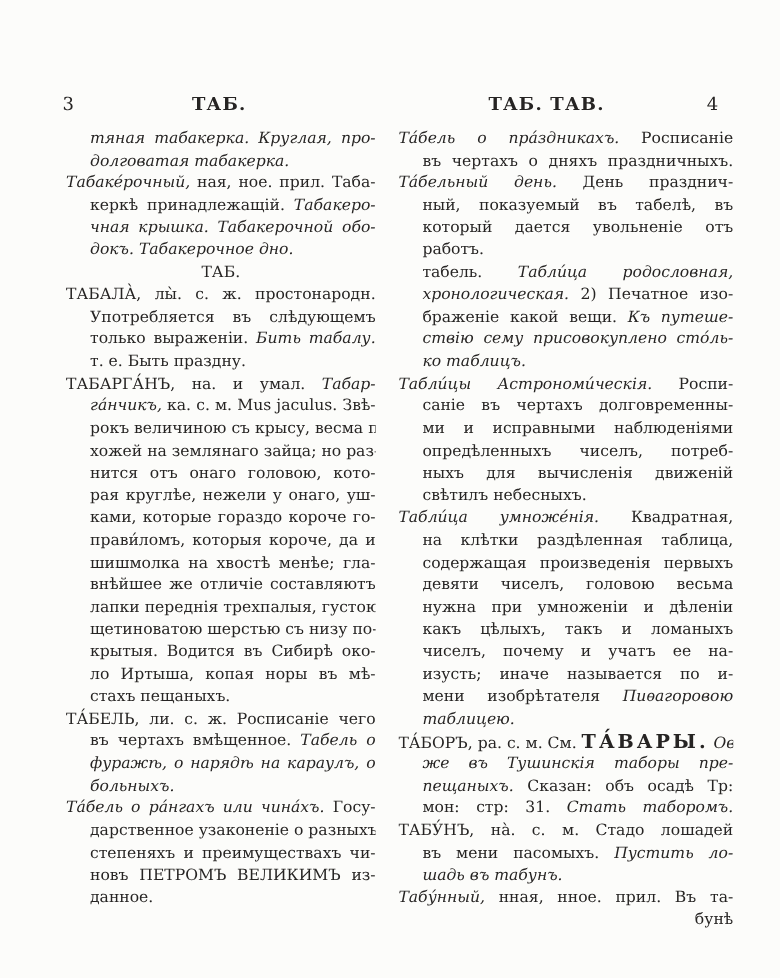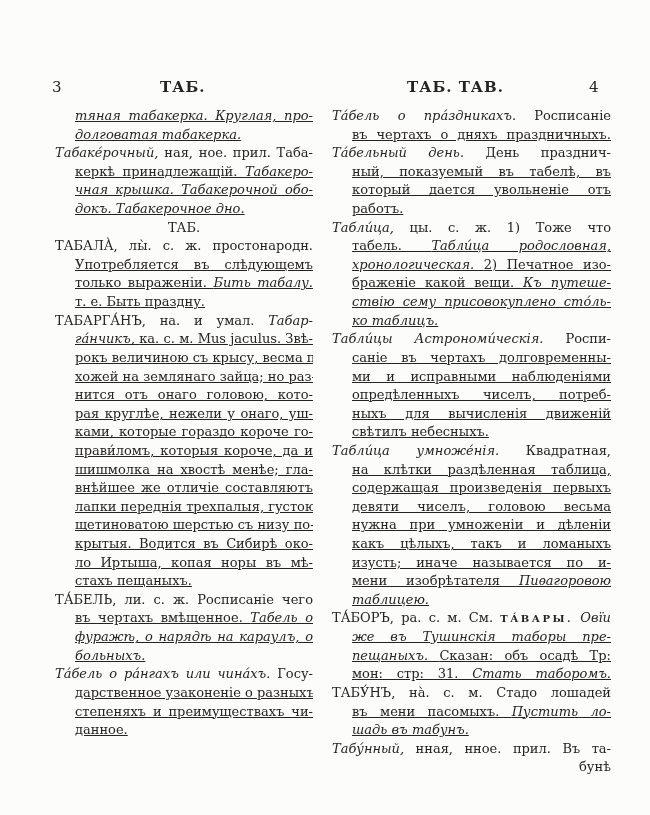--- a/index.html
+++ b/index.html
@@ -29,23 +29,23 @@
   #col-right{left:332px;width:279px;height:700px;}
   .line{
     height:18.62px;line-height:18.62px;
     white-space:nowrap;
     text-justify:inter-word;
   }
   .line.j{text-align:justify;text-align-last:justify;}
   .line.l{text-align:left;}
   .line.c{text-align:center;text-align-last:center;}
   .line.rt{text-align:right;text-align-last:right;}
-  .line.ind{padding-left:20px;text-decoration:underline;}
+  .line.ind{padding-left:20px;}
   .seg.i{font-style:italic;}
-  .seg.sp{font-size:10px;letter-spacing:2.5px;font-weight:bold;margin-top:42px;}
+  .seg.sp{font-size:16px;letter-spacing:2.5px;font-weight:bold;margin-top:42px;}
 </style>
 </head>
 <body>
 
 <div class="page">
 
   <span class="pgnum" style="left:52px">3</span>
 
   <span class="runhead" style="left:160px">ТАБ.</span>
 
@@ -80,48 +80,49 @@
       <div class="line j ind"><span class="seg r">крытыя. Водится въ Сибирѣ око-</span></div>
       <div class="line j ind"><span class="seg r">ло Иртыша, копая норы въ мѣ-</span></div>
       <div class="line l ind"><span class="seg r">стахъ пещаныхъ.</span></div>
       <div class="line j"><span class="seg r">ТА́БЕЛЬ, ли. с. ж. Росписаніе чего</span></div>
       <div class="line j ind"><span class="seg r">въ чертахъ вмѣщенное. </span><span class="seg i">Табель о</span></div>
       <div class="line j ind"><span class="seg i">фуражѣ, о нарядѣ на караулъ, о</span></div>
       <div class="line l ind"><span class="seg i">больныхъ.</span></div>
       <div class="line j"><span class="seg i">Та́бель о ра́нгахъ или чина́хъ. </span><span class="seg r">Госу-</span></div>
       <div class="line j ind"><span class="seg r">дарственное узаконеніе о разныхъ</span></div>
       <div class="line j ind"><span class="seg r">степеняхъ и преимуществахъ чи-</span></div>
+      <div class="line j ind"><span class="seg r">новъ ПЕТРОМЪ ВЕЛИКИМЪ из-</span></div>
       <div class="line l ind"><span class="seg r">данное.</span></div>
     </div>
 
   <div class="col" id="col-right">
       <div class="line j"><span class="seg i">Та́бель о пра́здникахъ. </span><span class="seg r">Росписаніе</span></div>
       <div class="line j ind"><span class="seg r">въ чертахъ о дняхъ праздничныхъ.</span></div>
       <div class="line j"><span class="seg i">Та́бельный день. </span><span class="seg r">День празднич-</span></div>
       <div class="line j ind"><span class="seg r">ный, показуемый въ табелѣ, въ</span></div>
       <div class="line j ind"><span class="seg r">который дается увольненіе отъ</span></div>
       <div class="line l ind"><span class="seg r">работъ.</span></div>
-      <div class="line j"><span class="seg i">Табли́ца, </span><span class="seg r">цы. с. ж. 1) Тоже что</span></div>
       <div class="line j ind"><span class="seg r">табель. </span><span class="seg i">Табли́ца родословная,</span></div>
       <div class="line j ind"><span class="seg i">хронологическая. </span><span class="seg r">2) Печатное изо-</span></div>
       <div class="line j ind"><span class="seg r">браженіе какой вещи. </span><span class="seg i">Къ путеше-</span></div>
       <div class="line j ind"><span class="seg i">ствію сему присовокуплено сто́ль-</span></div>
       <div class="line l ind"><span class="seg i">ко таблицъ.</span></div>
       <div class="line j"><span class="seg i">Табли́цы Астрономи́ческія. </span><span class="seg r">Роспи-</span></div>
       <div class="line j ind"><span class="seg r">саніе въ чертахъ долговременны-</span></div>
       <div class="line j ind"><span class="seg r">ми и исправными наблюденіями</span></div>
       <div class="line j ind"><span class="seg r">опредѣленныхъ чиселъ, потреб-</span></div>
       <div class="line j ind"><span class="seg r">ныхъ для вычисленія движеній</span></div>
       <div class="line l ind"><span class="seg r">свѣтилъ небесныхъ.</span></div>
       <div class="line j"><span class="seg i">Табли́ца умноже́нія. </span><span class="seg r">Квадратная,</span></div>
       <div class="line j ind"><span class="seg r">на клѣтки раздѣленная таблица,</span></div>
       <div class="line j ind"><span class="seg r">содержащая произведенія первыхъ</span></div>
       <div class="line j ind"><span class="seg r">девяти чиселъ, головою весьма</span></div>
       <div class="line j ind"><span class="seg r">нужна при умноженіи и дѣленіи</span></div>
       <div class="line j ind"><span class="seg r">какъ цѣлыхъ, такъ и ломаныхъ</span></div>
+      <div class="line j ind"><span class="seg r">чиселъ, почему и учатъ ее на-</span></div>
       <div class="line j ind"><span class="seg r">изусть; иначе называется по и-</span></div>
       <div class="line j ind"><span class="seg r">мени изобрѣтателя </span><span class="seg i">Пиѳагоровою</span></div>
       <div class="line l ind"><span class="seg i">таблицею.</span></div>
       <div class="line j"><span class="seg r">ТА́БОРЪ, ра. с. м. См. </span><span class="seg sp">ТА́ВАРЫ.</span><span class="seg i"> Овїи</span></div>
       <div class="line j ind"><span class="seg i">же въ Тушинскія таборы пре-</span></div>
       <div class="line j ind"><span class="seg i">пещаныхъ. </span><span class="seg r">Сказан: объ осадѣ Тр:</span></div>
       <div class="line j ind"><span class="seg r">мон: стр: 31. </span><span class="seg i">Стать таборомъ.</span></div>
       <div class="line j"><span class="seg r">ТАБУ́НЪ, на̀. с. м. Стадо лошадей</span></div>
       <div class="line j ind"><span class="seg r">въ мени пасомыхъ. </span><span class="seg i">Пустить ло-</span></div>
       <div class="line l ind"><span class="seg i">шадь въ табунъ.</span></div>

